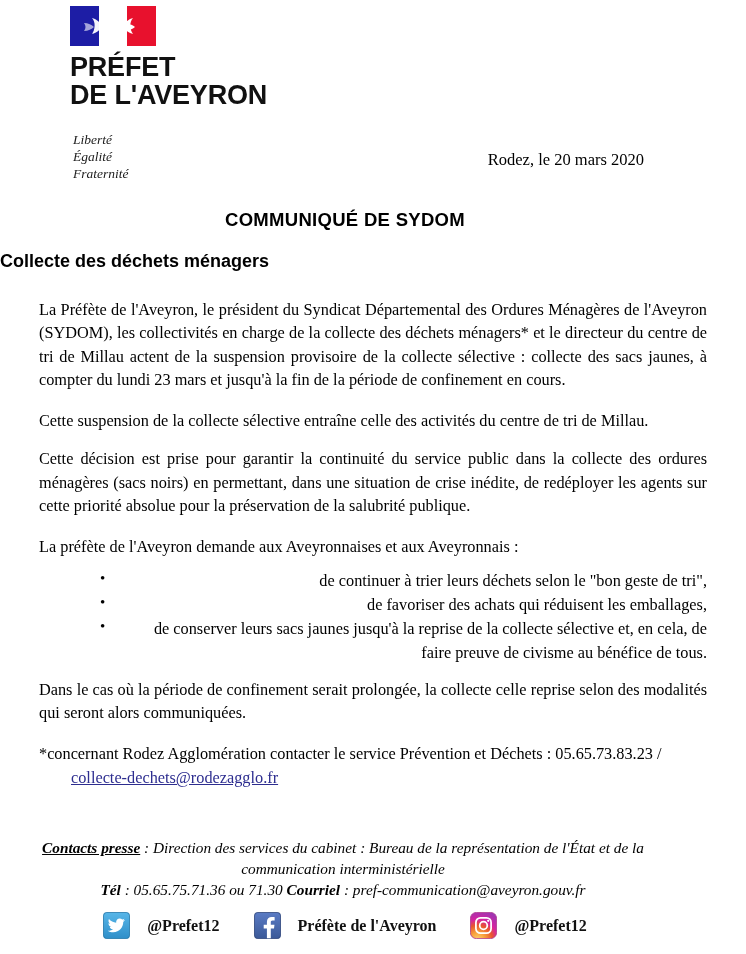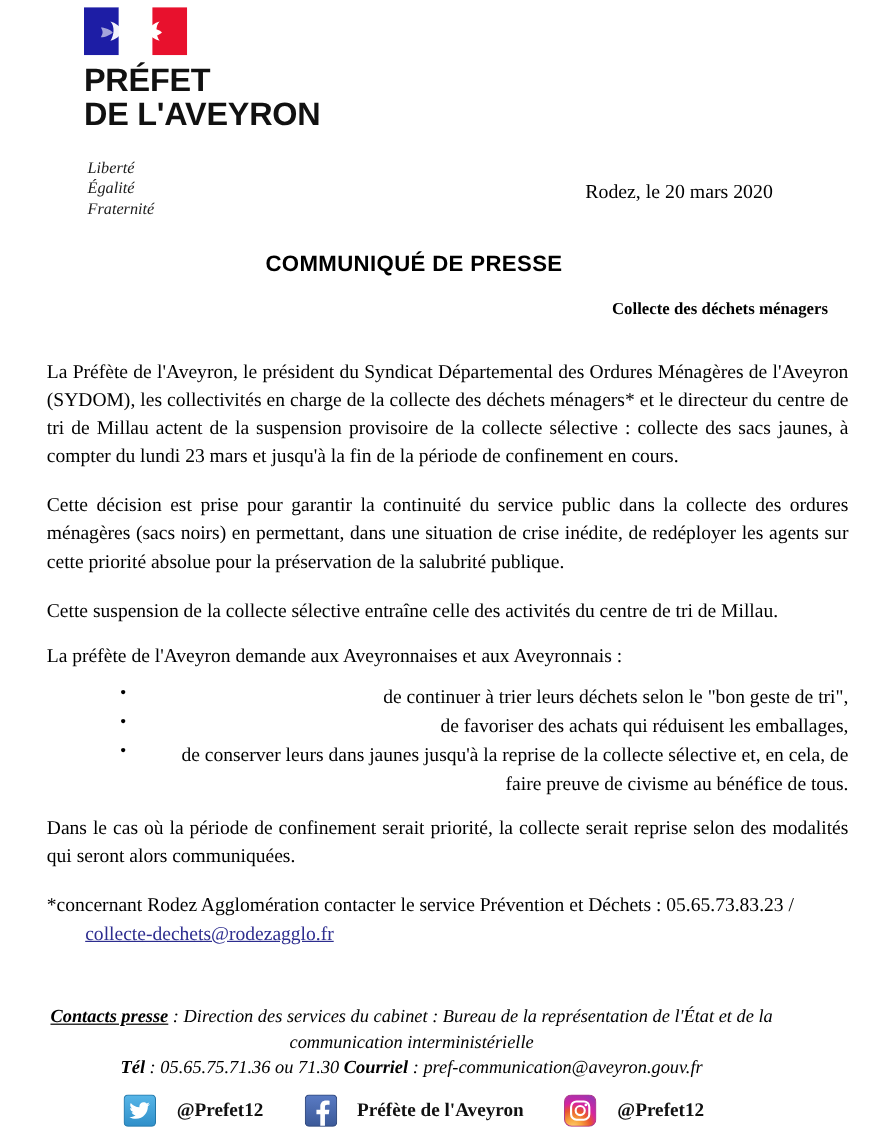--- a/index.html
+++ b/index.html
@@ -76,24 +76,24 @@
     font-family: "Liberation Sans", sans-serif;
     font-weight: bold;
     font-size: 18.5px;
     letter-spacing: 0.3px;
   }
   .title-sub {
     position: absolute;
     left: 0;
     right: 0;
     top: 251px;
-    text-align: right;
-    font-family: Liberation Serif, serif;
-    font-weight: bold;
-    font-size: 14px;
+    text-align: left;
+    font-family: Liberation Sans, sans-serif;
+    font-weight: bold;
+    font-size: 18px;
   }
 
   
   .body-area {
     position: absolute;
     left: 39px;
     top: 298px;
     width: 668px;
   }
   .para {
@@ -204,36 +204,36 @@
     </svg>
     <div class="prefet-title">PRÉFET
 DE L'AVEYRON</div>
     <div class="motto">Liberté
 Égalité
 Fraternité</div>
   </div>
 
   <div class="dateline">Rodez, le 20 mars 2020</div>
 
-  <div class="title-main">COMMUNIQUÉ DE PRESSE</div>
+  <div class="title-main">COMMUNIQUÉ DE SYDOM</div>
   <div class="title-sub">Collecte des déchets ménagers</div>
 
   <div class="body-area">
     <p class="para">La Préfète de l'Aveyron, le président du Syndicat Départemental des Ordures Ménagères de l'Aveyron (SYDOM), les collectivités en charge de la collecte des déchets ménagers* et le directeur du centre de tri de Millau actent de la suspension provisoire de la collecte sélective : collecte des sacs jaunes, à compter du lundi 23 mars et jusqu'à la fin de la période de confinement en cours.</p>
+    <p class="para tight">Cette suspension de la collecte sélective entraîne celle des activités du centre de tri de Millau.</p>
     <p class="para">Cette décision est prise pour garantir la continuité du service public dans la collecte des ordures ménagères (sacs noirs) en permettant, dans une situation de crise inédite, de redéployer les agents sur cette priorité absolue pour la préservation de la salubrité publique.</p>
-    <p class="para tight">Cette suspension de la collecte sélective entraîne celle des activités du centre de tri de Millau.</p>
     <p class="para lead-in">La préfète de l'Aveyron demande aux Aveyronnaises et aux Aveyronnais :</p>
 
     <ul class="bullets">
       <li>de continuer à trier leurs déchets selon le "bon geste de tri",</li>
       <li>de favoriser des achats qui réduisent les emballages,</li>
-      <li>de conserver leurs dans jaunes jusqu'à la reprise de la collecte sélective et, en cela, de faire preuve de civisme au bénéfice de tous.</li>
+      <li>de conserver leurs sacs jaunes jusqu'à la reprise de la collecte sélective et, en cela, de faire preuve de civisme au bénéfice de tous.</li>
     </ul>
 
-    <p class="para">Dans le cas où la période de confinement serait priorité, la collecte serait reprise selon des modalités qui seront alors communiquées.</p>
+    <p class="para">Dans le cas où la période de confinement serait prolongée, la collecte celle reprise selon des modalités qui seront alors communiquées.</p>
 
     <p class="footnote"><span>*concernant Rodez Agglomération contacter le service Prévention et Déchets : 05.65.73.83.23 / </span><br><a class="maillink" href="#">collecte-dechets@rodezagglo.fr</a></p>
   </div>
 
   <div class="footer-contact">
     <div><span class="lbl">Contacts presse</span><span> : Direction des services du cabinet : Bureau de la représentation de l'État et de la</span></div>
     <div>communication interministérielle</div>
     <div><span class="b">Tél</span><span> : 05.65.75.71.36  ou 71.30 </span><span class="b">Courriel</span><span> : pref-communication@aveyron.gouv.fr</span></div>
   </div>
 

